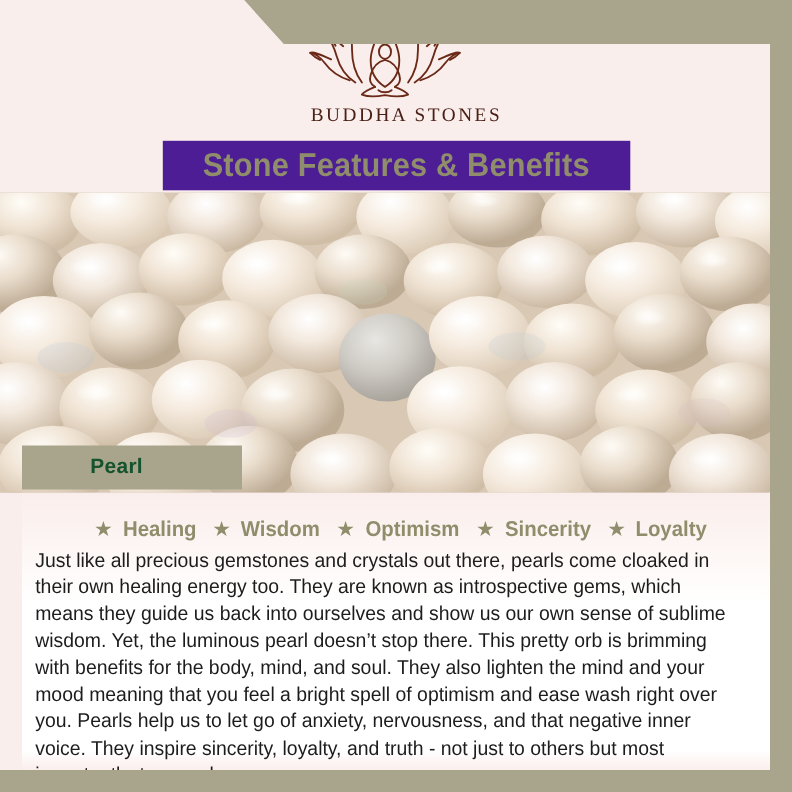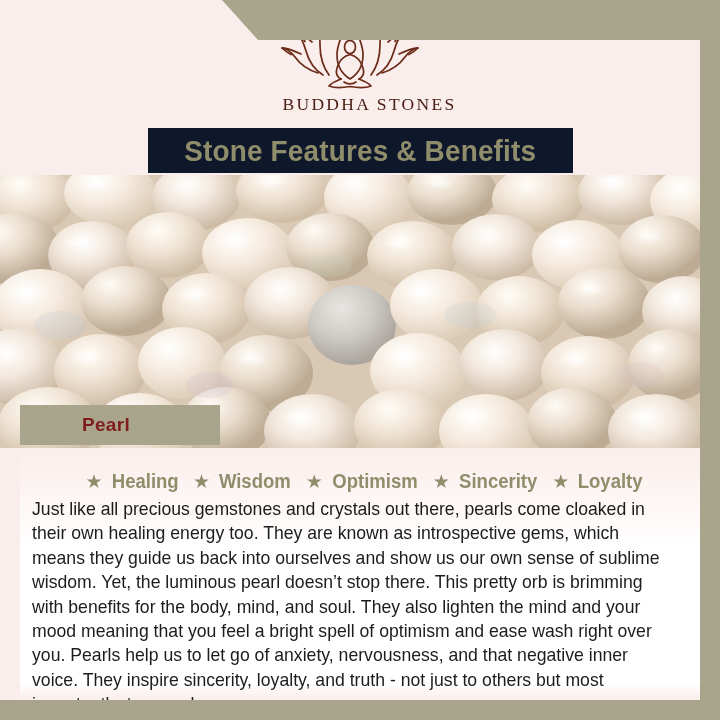--- a/index.html
+++ b/index.html
@@ -65,21 +65,21 @@
     margin-left: 39px;
   }
 
   
   .title-banner {
     position: absolute;
     left: 148px;
     top: 128px;
     width: 425px;
     height: 45px;
-    background: #0f172a;
+    background: #4c1d95;
     display: flex;
     align-items: center;
     justify-content: center;
   }
   .title-text {
     font-family: "Liberation Sans Narrow", "Liberation Sans", sans-serif;
     font-weight: bold;
     font-size: 30px;
     color: #8f8d6b;
     letter-spacing: 0.2px;
@@ -103,21 +103,21 @@
     position: absolute;
     left: 20px;
     top: 405px;
     width: 200px;
     height: 40px;
     background: #a9a48c;
     display: flex;
     align-items: center;
   }
   .name-text {
-    color: #7f1d1d;
+    color: #14532d;
     font-size: 19px;
     font-weight: bold;
     margin-left: 62px;
     letter-spacing: 0.3px;
   }
 
   
   .content-panel {
     position: absolute;
     left: 20px;

